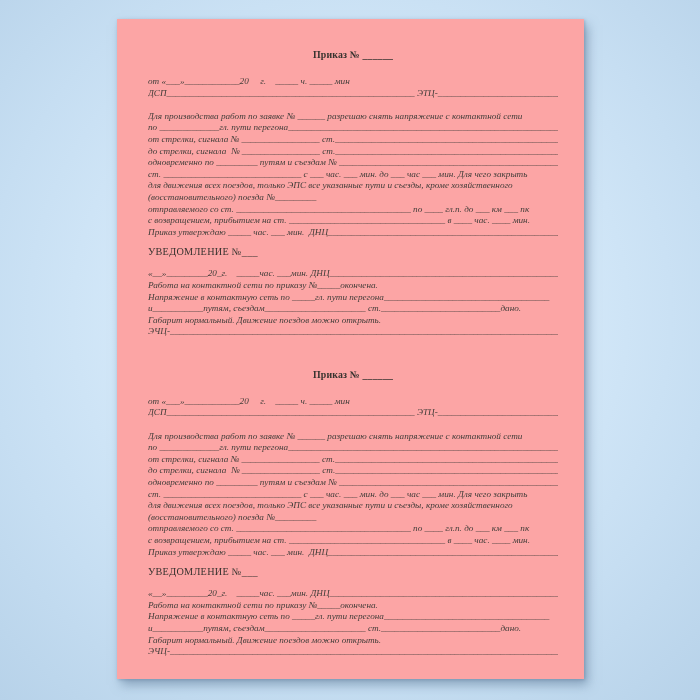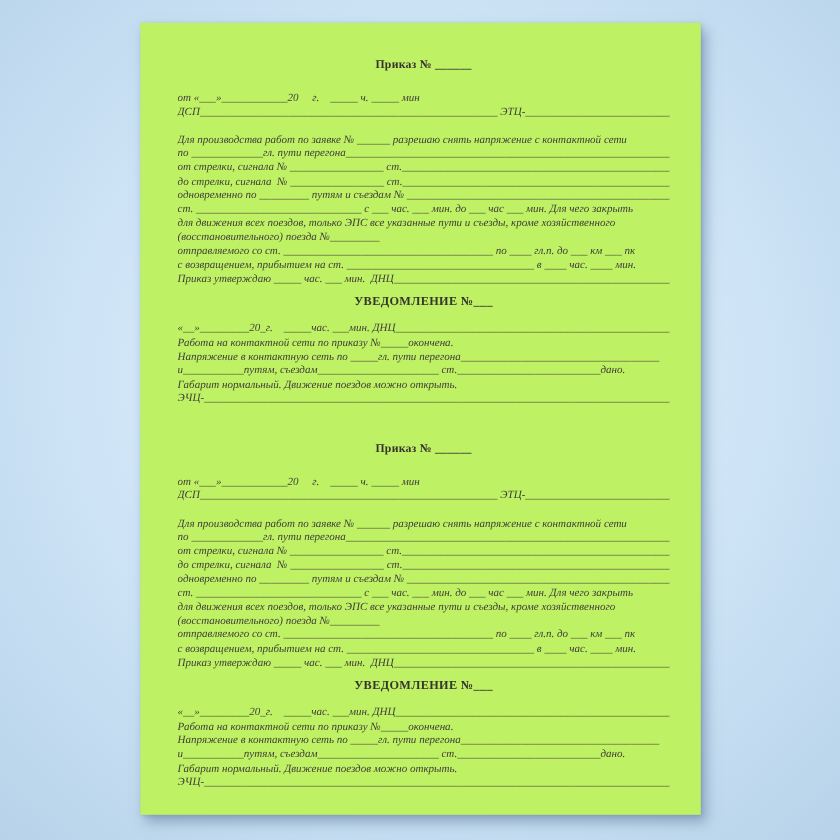--- a/index.html
+++ b/index.html
@@ -13,42 +13,41 @@
     background: radial-gradient(circle at 50% 45%, #ddeffd 0%, #d2e7f8 45%, #c6def2 70%, #b7d2e9 100%);
     font-family: "Liberation Serif", "DejaVu Serif", serif;
   }
   .paper {
     position: absolute;
     left: 117px;
     top: 19px;
     width: 467px;
     height: 660px;
     box-sizing: border-box;
-    background: #bef264;
+    background: #fca5a5;
     padding: 30px 26px 0 31px;
     box-shadow: 4px 6px 10px rgba(92, 122, 152, 0.55),
                 1px 1px 3px rgba(92, 122, 152, 0.40);
     color: #413d39;
     font-size: 9.2px;
   }
   .form-section {
     margin-bottom: 31px;
   }
   .form-title {
     text-align: center;
     font-weight: bold;
     font-size: 9.8px;
     letter-spacing: 0.2px;
     line-height: 12px;
     margin-bottom: 15px;
     color: #37332f;
   }
   .notif-title {
-    text-align: center;
-    font-weight: bold;
+    font-weight: normal;
     font-size: 10.2px;
     letter-spacing: 0.3px;
     line-height: 12px;
     margin: 8px 0 10px 0;
     color: #37332f;
   }
   .line {
     white-space: pre;
     overflow: hidden;
     line-height: 11.6px;

